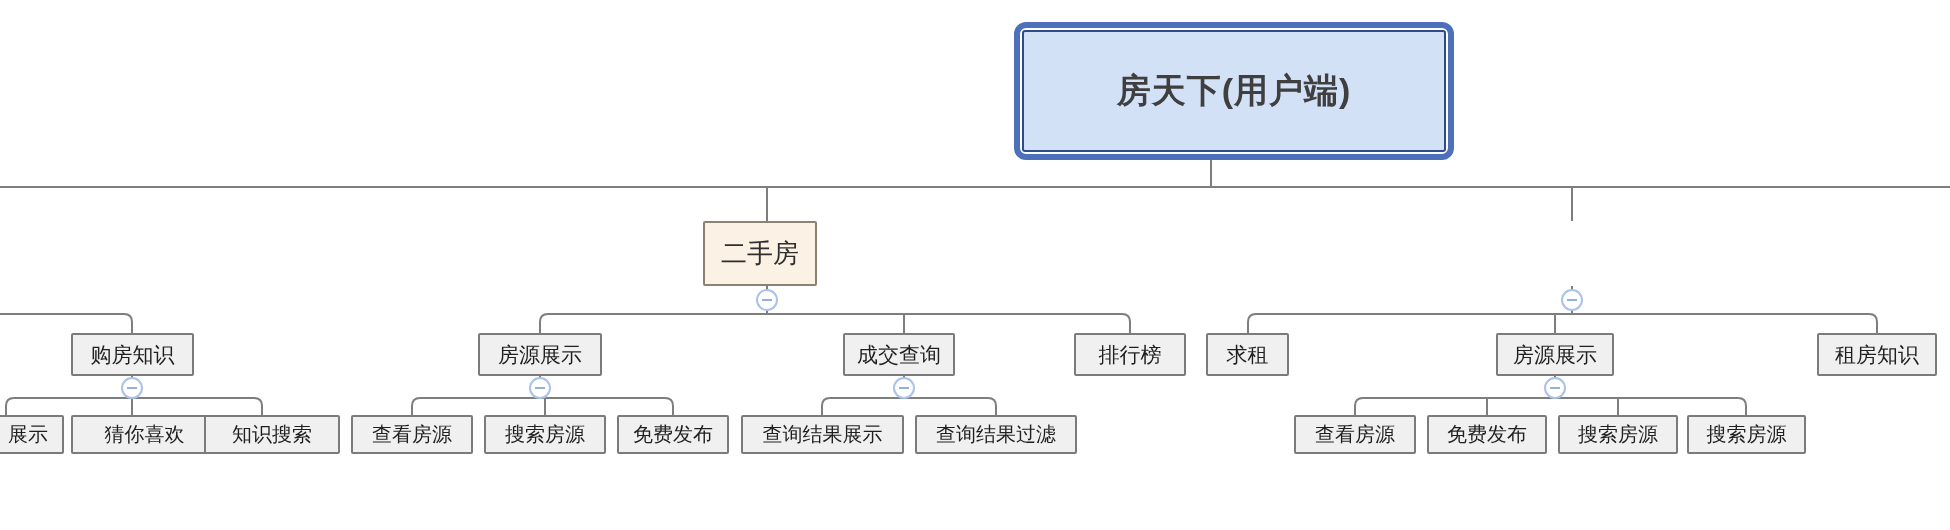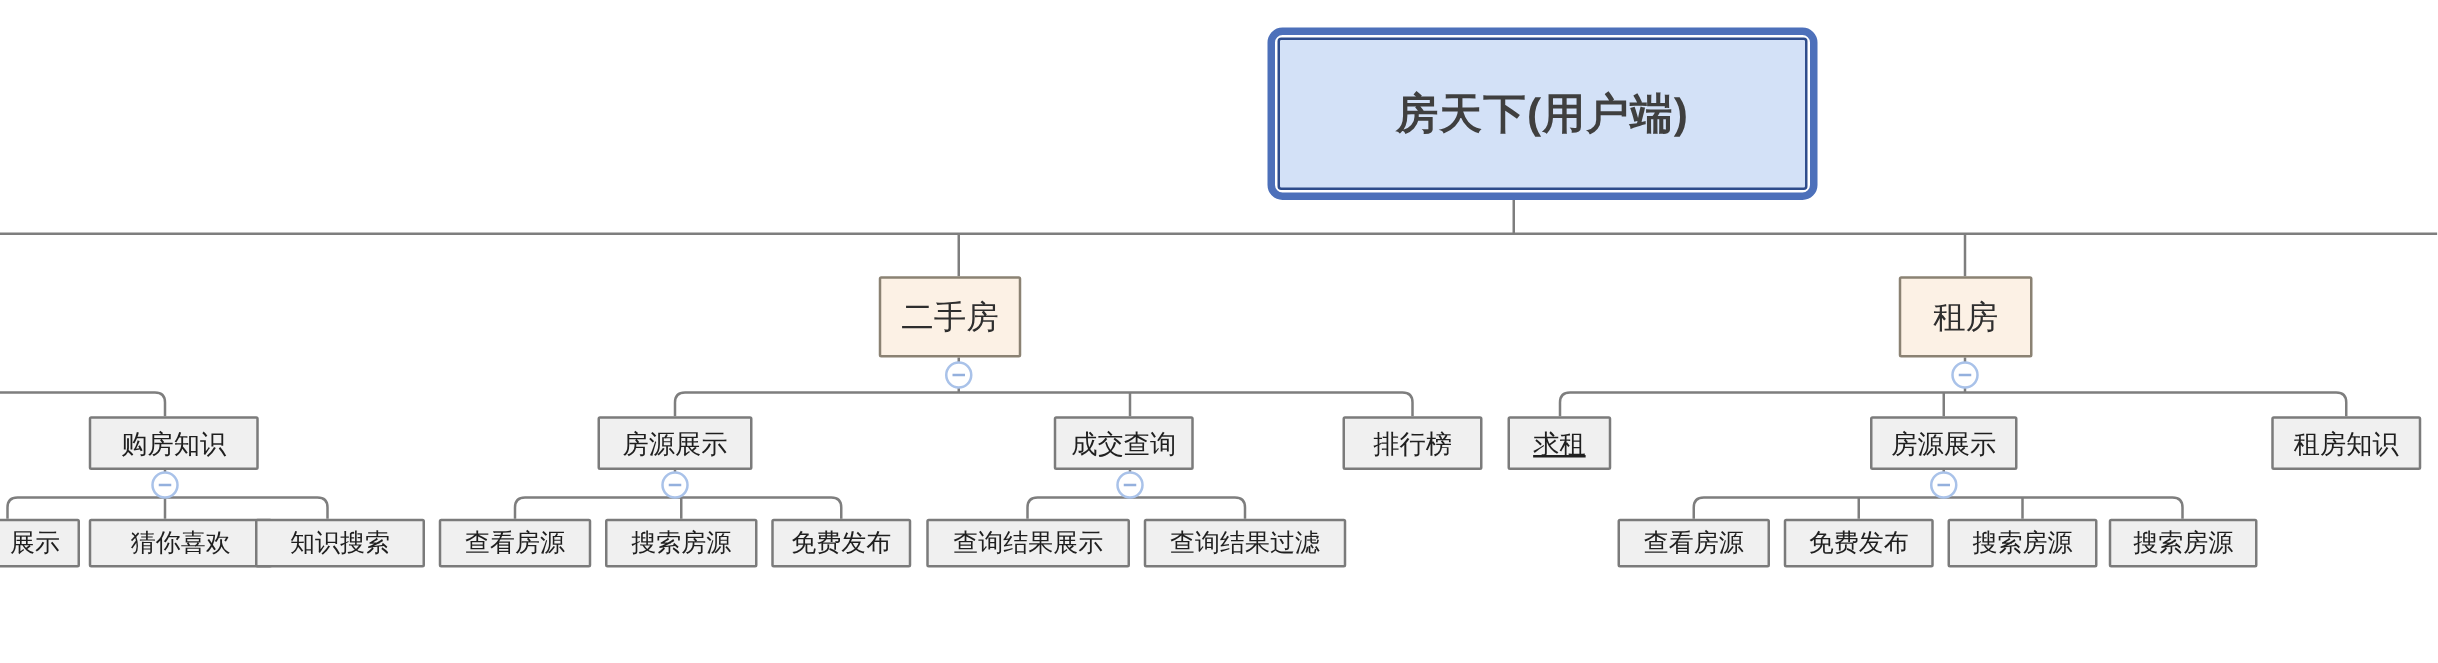--- a/index.html
+++ b/index.html
@@ -81,27 +81,26 @@
       <path d="M 1487 398 V 415"></path>
       <path d="M 1618 398 V 415"></path>
     </g>
   </svg>
 
   <div class="root-outer">
     <div class="root-inner">房天下(用户端)</div>
   </div>
 
   <div class="node branch" style="left:703px;width:114px;">二手房</div>
-  <div class="node branch" style="left:1519px;width:107px;">租房</div>
 
-  <div class="node l2" style="left:71px;width:136px;">购房知识</div>
+  <div class="node l2" style="left:71px;width:123px;">购房知识</div>
   <div class="node l2" style="left:478px;width:124px;">房源展示</div>
   <div class="node l2" style="left:843px;width:112px;">成交查询</div>
   <div class="node l2" style="left:1074px;width:112px;">排行榜</div>
-  <div class="node l2" style="left:1206px;width:83px;text-decoration:underline;">求租</div>
+  <div class="node l2" style="left:1206px;width:83px;">求租</div>
   <div class="node l2" style="left:1496px;width:118px;">房源展示</div>
   <div class="node l2" style="left:1817px;width:120px;">租房知识</div>
 
   <div class="node l3" style="left:-8px;width:72px;">展示</div>
   <div class="node l3" style="left:71px;width:147px;">猜你喜欢</div>
   <div class="node l3" style="left:204px;width:136px;">知识搜索</div>
   <div class="node l3" style="left:351px;width:122px;">查看房源</div>
   <div class="node l3" style="left:484px;width:122px;">搜索房源</div>
   <div class="node l3" style="left:617px;width:112px;">免费发布</div>
   <div class="node l3" style="left:741px;width:163px;">查询结果展示</div>

